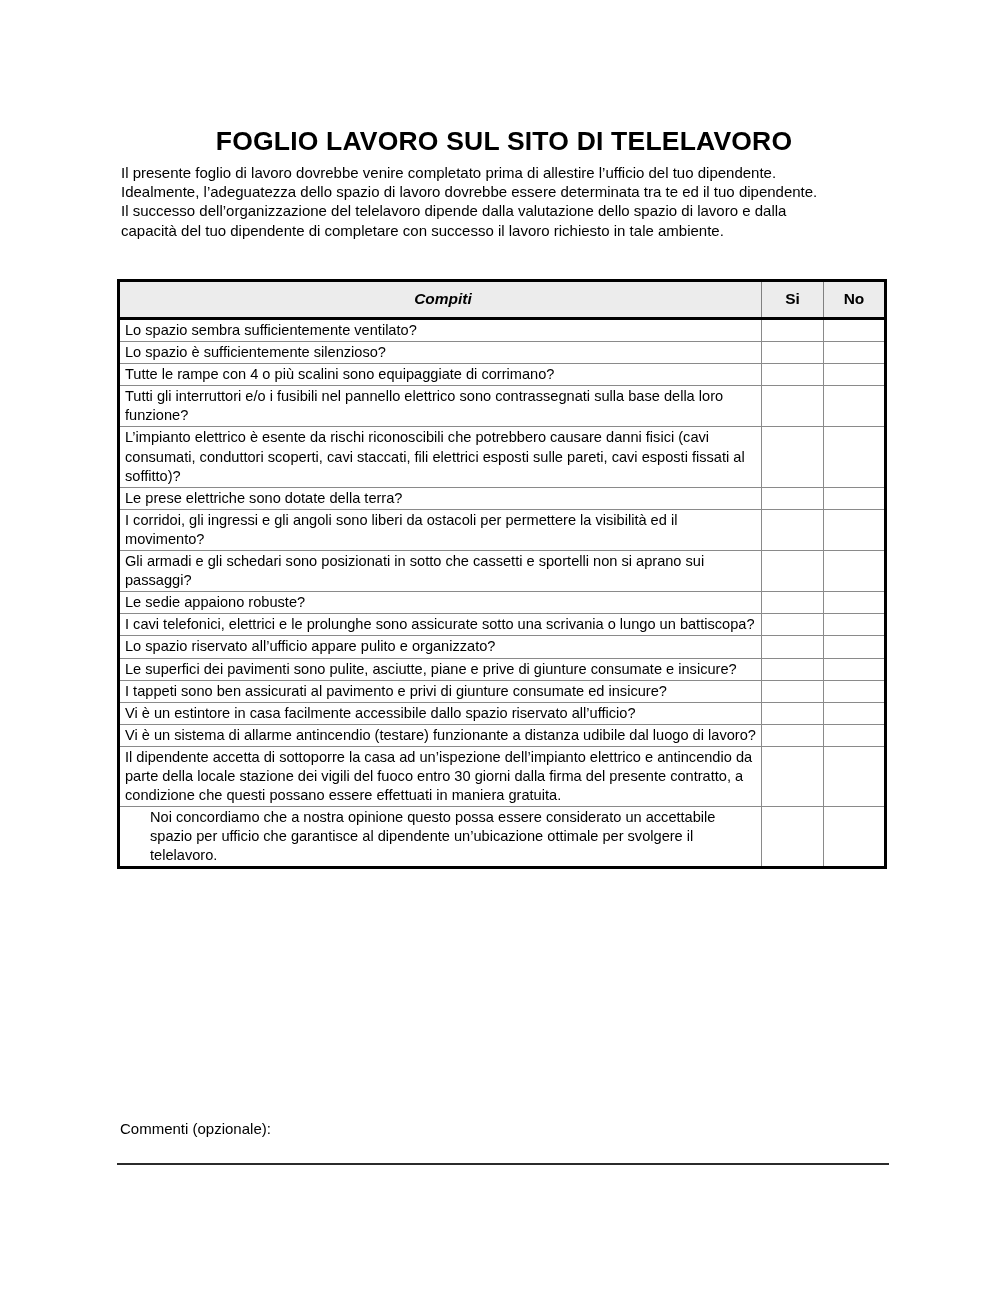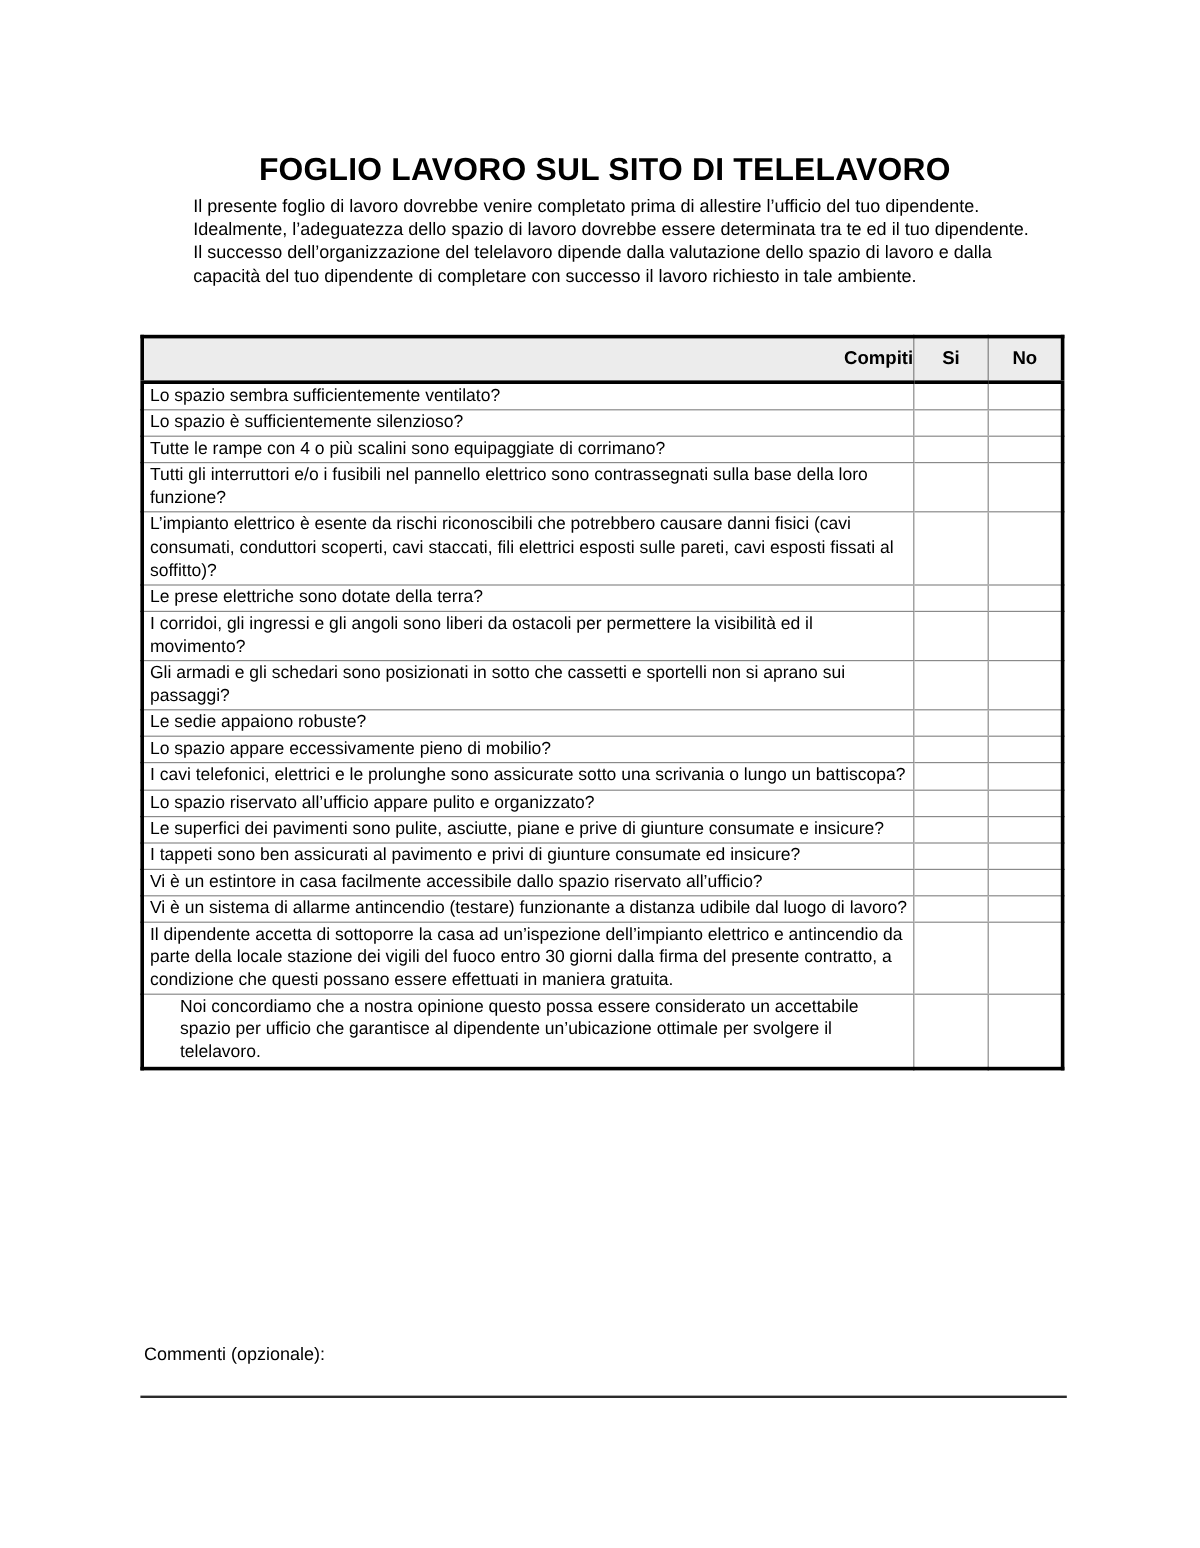--- a/index.html
+++ b/index.html
@@ -37,21 +37,20 @@
   }
 
   
   .intro {
     position: absolute;
     left: 117px;
     top: 163px;
     width: 760px;
     font-size: 15px;
     line-height: 19.2px;
-    margin-left: 40px;
   }
   .intro .line {
     white-space: nowrap;
   }
 
   
   .tbl-wrap {
     position: absolute;
     left: 113px;
     top: 279px;
@@ -73,21 +72,22 @@
   table.checklist thead th {
     background: #ececec;
     font-size: 15.5px;
     font-weight: bold;
     padding: 5px 0 6px 5px;
     border-bottom: 3px solid #000;
     vertical-align: middle;
     height: 24px;
   }
   table.checklist thead th.th-task {
-    text-align: right;
+    text-align: center;
+    font-style: italic;
   }
   table.checklist thead th.th-yn {
     text-align: center;
     padding-left: 0;
     border-left: 1px solid #808080;
   }
 
   table.checklist tbody td {
     font-size: 14.6px;
     line-height: 19.1px;
@@ -190,25 +190,20 @@
             <td class="td-task">Gli armadi e gli schedari sono posizionati in sotto che cassetti e sportelli non si aprano sui passaggi?</td>
             <td class="td-yn"></td>
             <td class="td-yn"></td>
           </tr>
           <tr>
             <td class="td-task">Le sedie appaiono robuste?</td>
             <td class="td-yn"></td>
             <td class="td-yn"></td>
           </tr>
           <tr>
-            <td class="td-task">Lo spazio appare eccessivamente pieno di mobilio?</td>
-            <td class="td-yn"></td>
-            <td class="td-yn"></td>
-          </tr>
-          <tr>
             <td class="td-task">I cavi telefonici, elettrici e le prolunghe sono assicurate sotto una scrivania o lungo un battiscopa?</td>
             <td class="td-yn"></td>
             <td class="td-yn"></td>
           </tr>
           <tr>
             <td class="td-task">Lo spazio riservato all’ufficio appare pulito e organizzato?</td>
             <td class="td-yn"></td>
             <td class="td-yn"></td>
           </tr>
           <tr>

